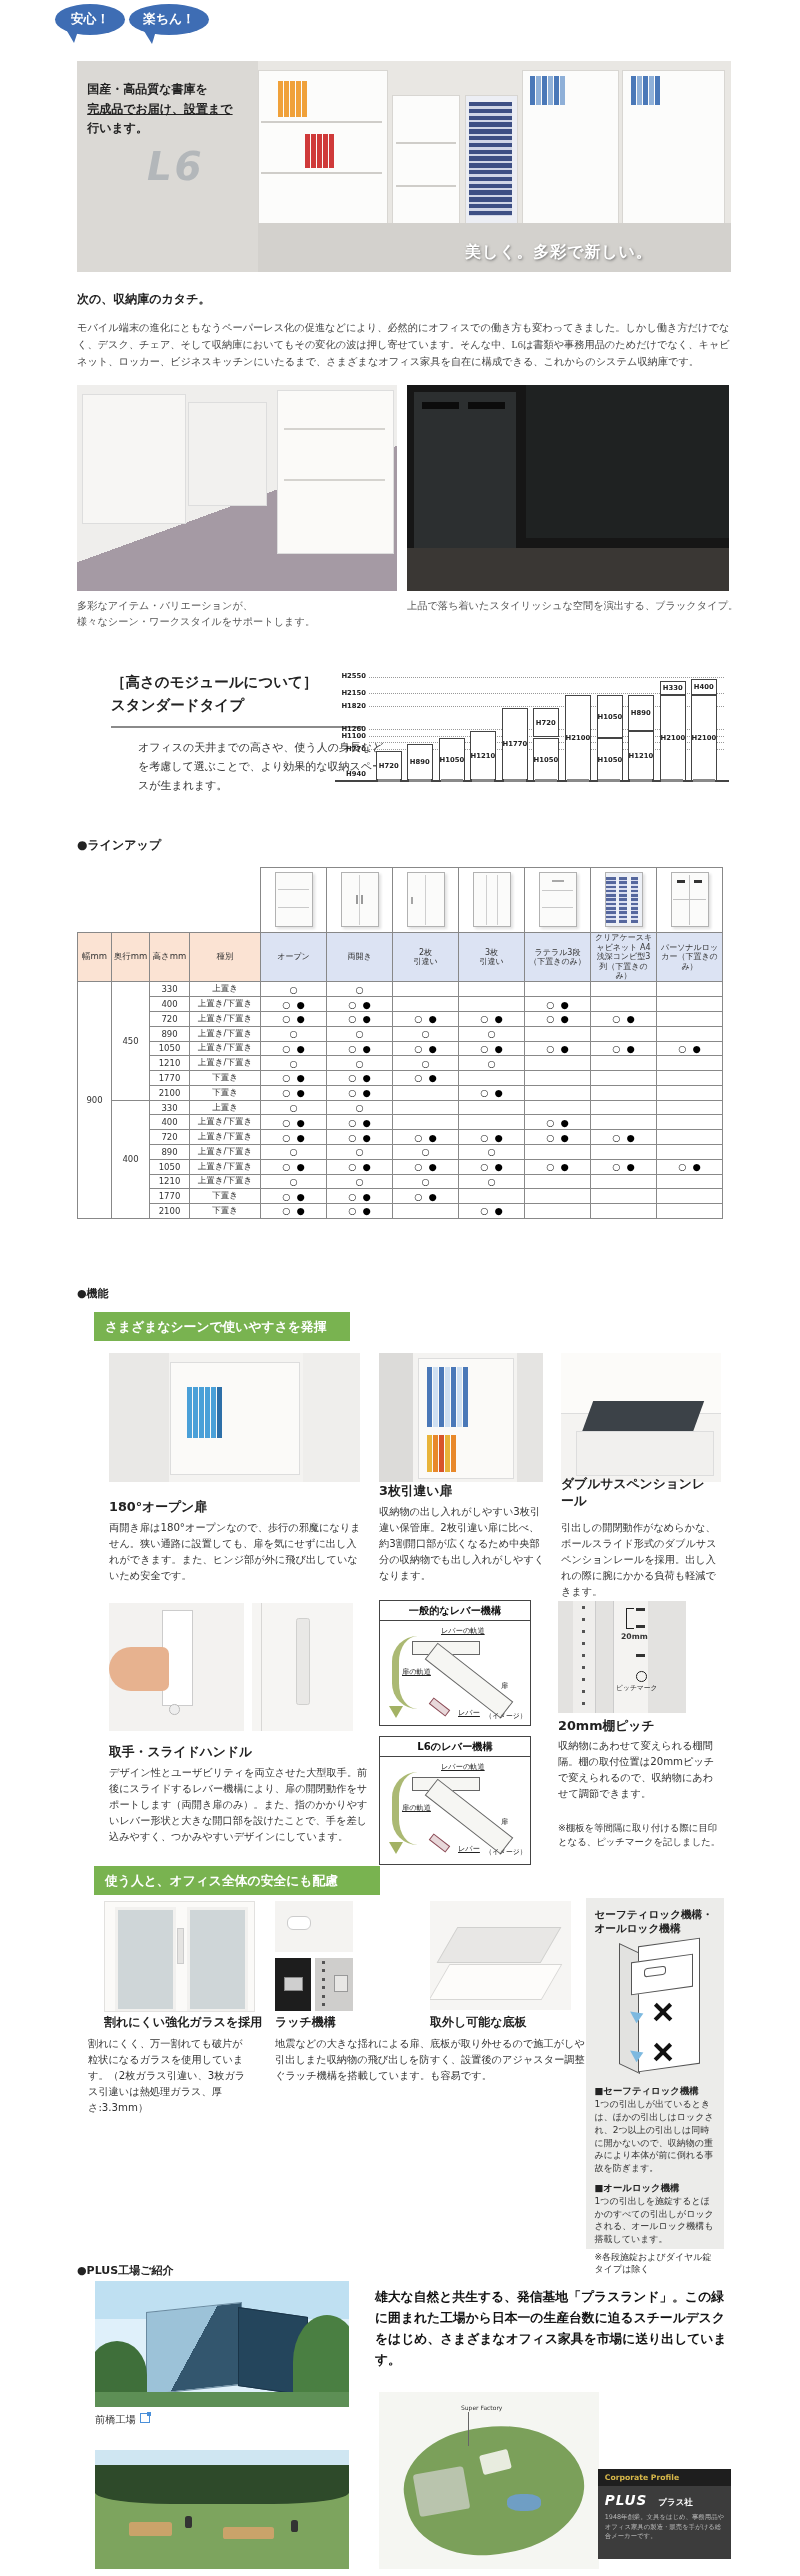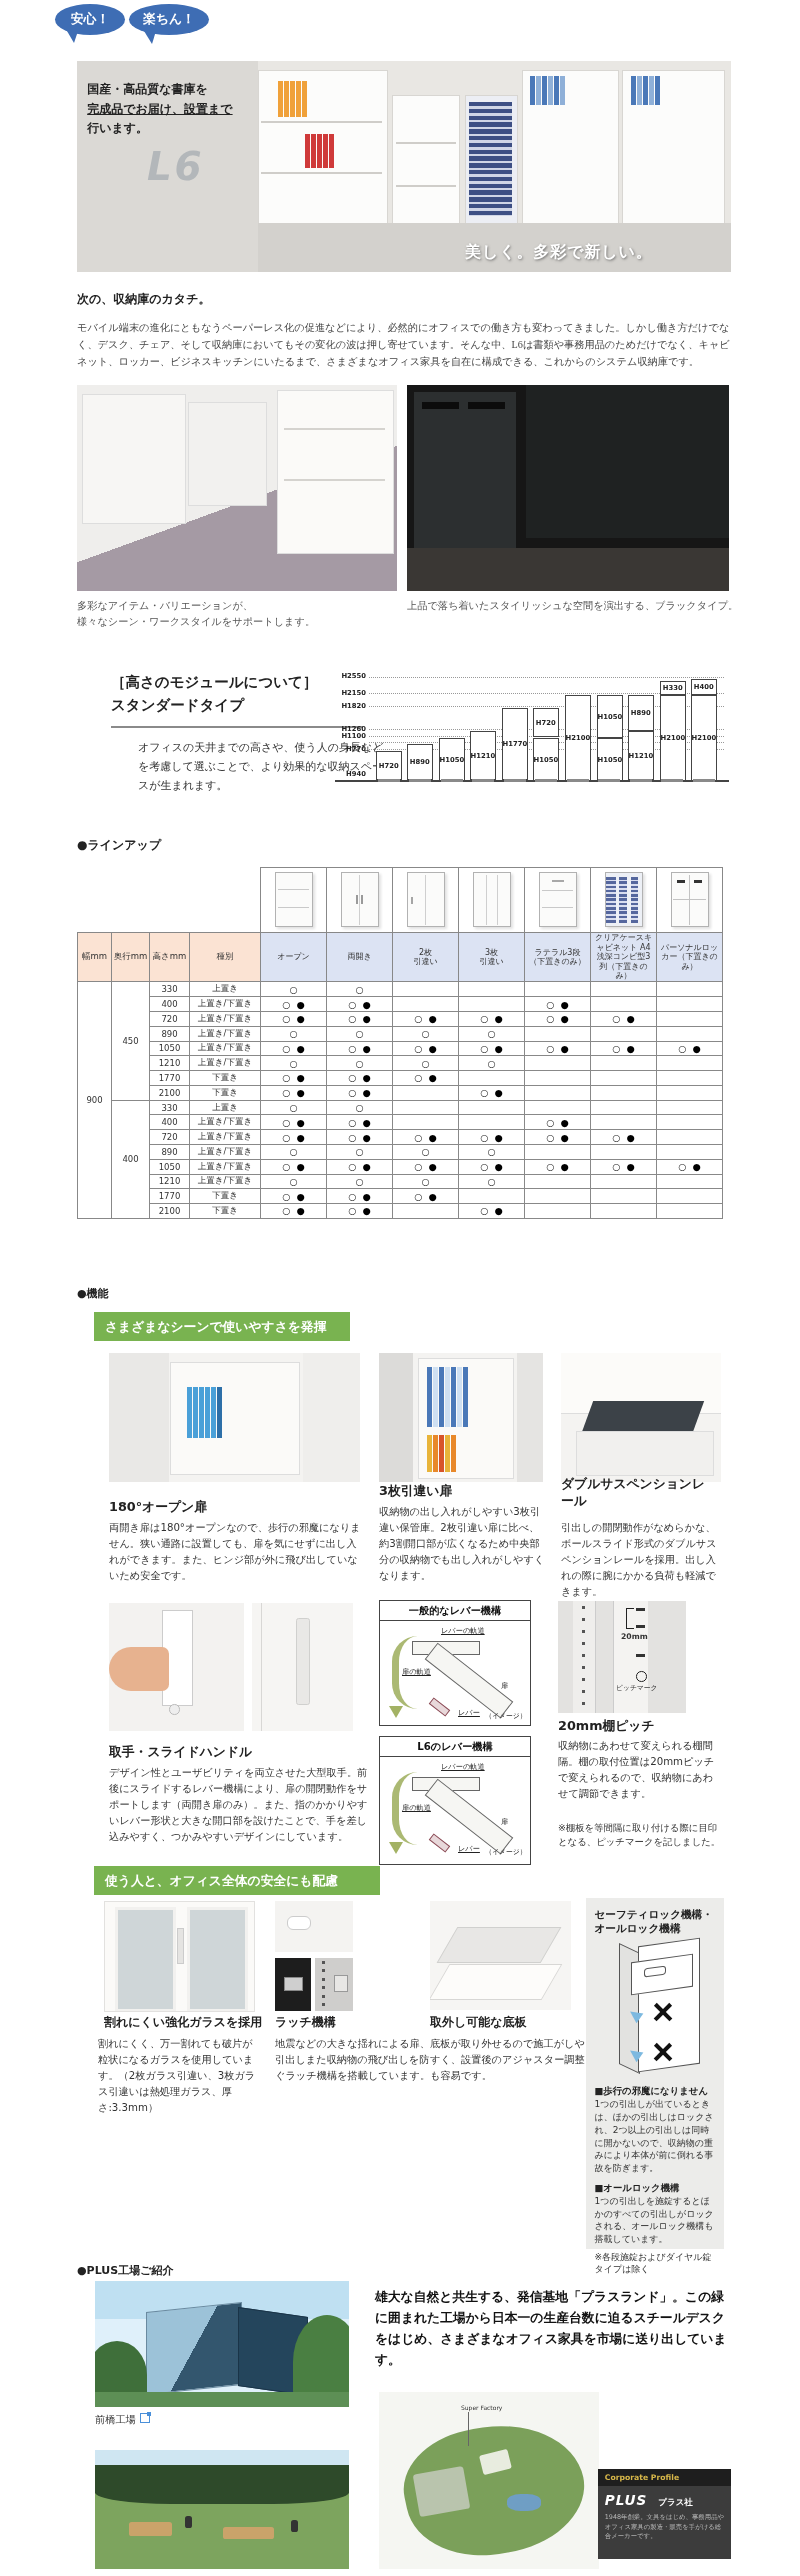--- a/index.html
+++ b/index.html
@@ -662,39 +662,39 @@
   <div class="img-mock" style="left:315px;top:1958px;width:38px;height:53px;background:#cfcecc;">
     <div style="position:absolute;left:6.8px;top:3.4px;width:3.4px;height:46px;background:repeating-linear-gradient(#555 0 2.6px,transparent 2.6px 8.5px);"></div>
     <div style="position:absolute;left:19px;top:17px;width:12px;height:15.3px;background:#e8e7e5;border:0.9px solid #999;"></div>
   </div>
   <div class="img-mock" style="left:430px;top:1901px;width:141px;height:109px;">
     <div style="position:absolute;left:0;top:0;width:141px;height:109px;background:#f6f5f3;"></div>
     <div style="position:absolute;left:17px;top:25.6px;width:102px;height:34px;background:#e8e7e5;transform:skewX(-30deg);border:0.9px solid #d0d0ce;"></div>
     <div style="position:absolute;left:8.5px;top:63px;width:111px;height:34px;background:#fdfcfa;transform:skewX(-30deg);border:0.9px solid #d8d7d5;"></div>
   </div>
   <div class="abs f-title" style="left:104px;top:2014px;font-size:12px;">割れにくい強化ガラスを採用</div>
-  <div class="abs f-body" style="left:98px;top:2036px;width:164px;">割れにくく、万一割れても破片が粒状になるガラスを使用しています。（2枚ガラス引違い、3枚ガラス引違いは熱処理ガラス、厚さ:3.3mm）</div>
+  <div class="abs f-body" style="left:88px;top:2036px;width:164px;">割れにくく、万一割れても破片が粒状になるガラスを使用しています。（2枚ガラス引違い、3枚ガラス引違いは熱処理ガラス、厚さ:3.3mm）</div>
   <div class="abs f-title" style="left:275px;top:2014px;font-size:12px;">ラッチ機構</div>
   <div class="abs f-body" style="left:275px;top:2036px;width:158px;">地震などの大きな揺れによる扉、引出しまた収納物の飛び出しを防ぐラッチ機構を搭載しています。</div>
   <div class="abs f-title" style="left:430px;top:2014px;font-size:12px;">取外し可能な底板</div>
   <div class="abs f-body" style="left:430px;top:2036px;width:164px;">底板が取り外せるので施工がしやすく、設置後のアジャスター調整も容易です。</div>
 
   <div class="lock-box" style="left:586px;top:1898px;width:138px;height:351px;">
     <div class="lock-title">セーフティロック機構・オールロック機構</div>
     <div style="position:relative;height:143px;">
       <div class="iso-side" style="left:24px;top:12px;height:119px;"></div>
       <div class="iso-cab" style="left:43px;top:6.8px;height:124px;"></div>
       <div class="iso-drawer" style="left:36px;top:22px;"></div>
       <div style="position:absolute;left:49px;top:31px;width:20.4px;height:6.8px;border:0.9px solid #555;border-radius:3.4px;background:#fff;transform:skewY(-8deg);"></div>
       <div class="xmark" style="left:58px;top:66px;"></div>
       <div class="xmark" style="left:58px;top:106px;"></div>
       <div class="barrow" style="left:34px;top:73px;"></div>
       <div class="barrow" style="left:34px;top:112px;"></div>
     </div>
-    <div class="lock-sub">■歩行の邪魔になりません</div>
+    <div class="lock-sub">■セーフティロック機構</div>
     <div class="lock-body">1つの引出しが出ているときは、ほかの引出しはロックされ、2つ以上の引出しは同時に開かないので、収納物の重みにより本体が前に倒れる事故を防ぎます。</div>
     <div class="lock-sub">■オールロック機構</div>
     <div class="lock-body">1つの引出しを施錠するとほかのすべての引出しがロックされる、オールロック機構も搭載しています。</div>
     <div class="lock-note">※各段施錠およびダイヤル錠タイプは除く</div>
   </div>
 
   <div class="abs h-sec" style="left:77px;top:2263px;font-size:11px;">●PLUS工場ご紹介</div>
   <div class="photo" style="left:95px;top:2281px;width:254px;height:126px;background:linear-gradient(#bfe0f2 0 30%,#dff0fa 30% 100%);">
     <div style="position:absolute;left:51px;top:25.6px;width:94px;height:81px;background:linear-gradient(120deg,#9cc2d8 0 50%,#33566e 50% 100%);transform:skewY(-6deg);border:0.9px solid #6a8aa0;"></div>
     <div style="position:absolute;left:143px;top:31px;width:68px;height:77px;background:#24455c;transform:skewY(8deg);border:0.9px solid #1a3448;"></div>

